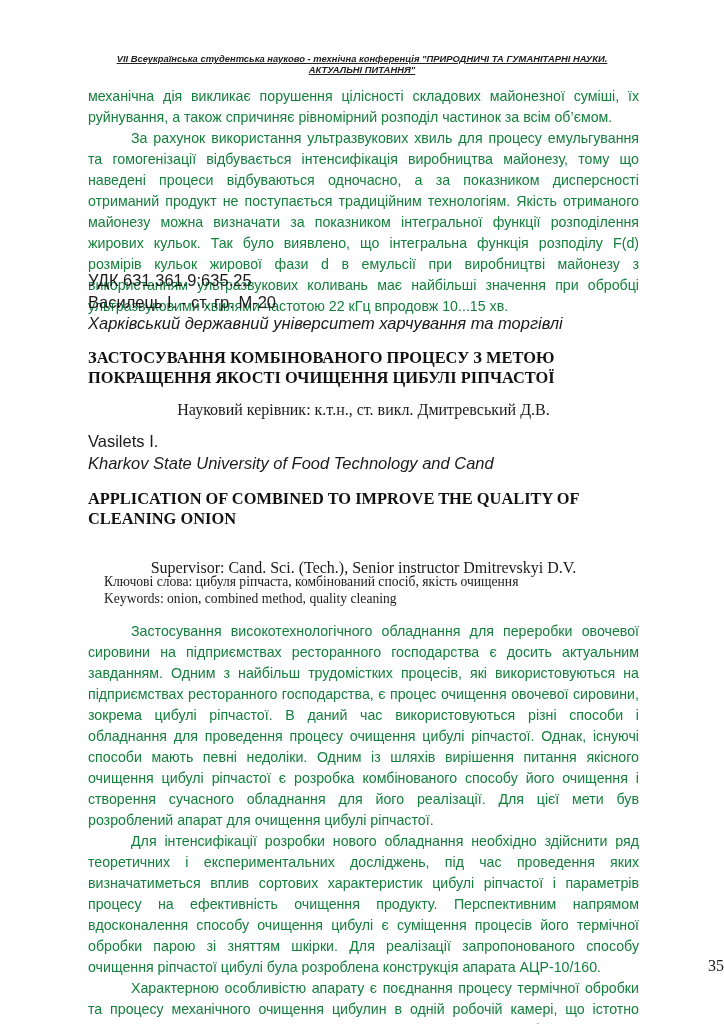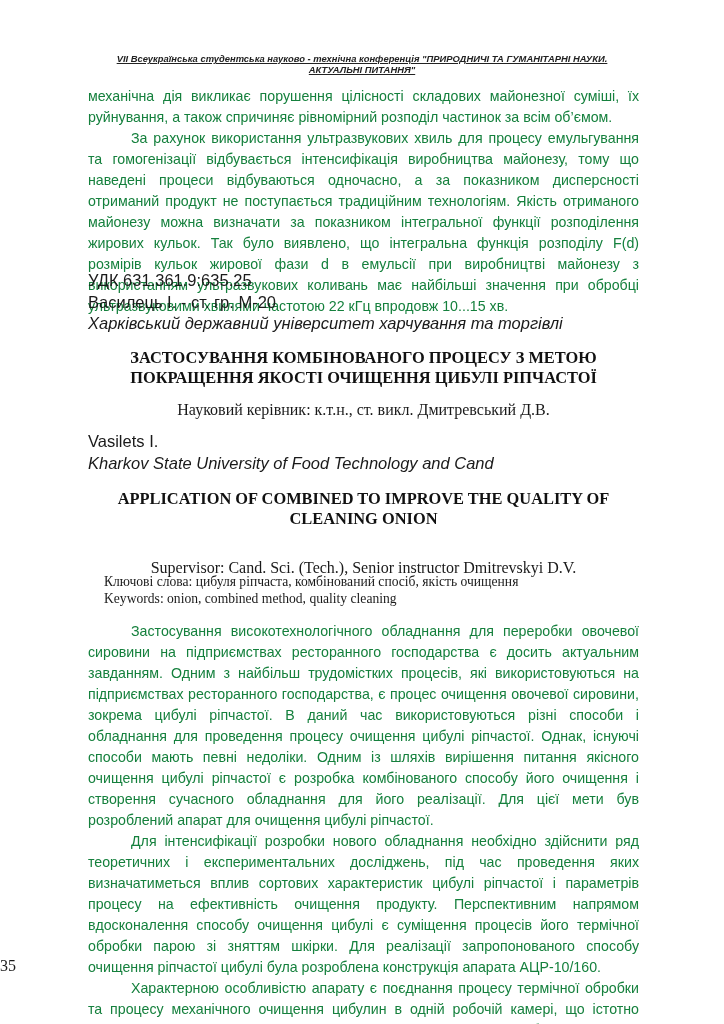--- a/index.html
+++ b/index.html
@@ -14,25 +14,25 @@
       font-family: Liberation Sans, sans-serif; font-size: 14.2px; line-height: 21px;
       text-align: justify; color: #15803d;
     }
     .block { position: absolute; left: 88px; width: 551px; }
     .indent { text-indent: 43px; }
     .p { margin: 0; }
     .meta { font-family: Liberation Sans, sans-serif; font-size: 16.5px; line-height: 21.5px; color: #1a1a1a; }
     .italic { font-style: italic; }
     .title {
       font-family: "Liberation Serif", serif; font-weight: bold; font-size: 16.4px; line-height: 20px;
-      text-align: center; color: #111;
+      text-align: left; color: #111;
     }
     .supervisor { font-family: "Liberation Serif", serif; font-size: 16px; text-align: center; color: #1a1a1a; }
     .keywords { font-family: "Liberation Serif", serif; font-size: 13.6px; line-height: 16.5px; color: #1a1a1a; }
-    .page-number { position: absolute; left: 0; width: 724px; top: 957px; text-align: left;
+    .page-number { position: absolute; left: 0; width: 724px; top: 957px; text-align: right;
       font-family: "Liberation Serif", serif; font-size: 16px; color: #1a1a1a; }
     .last-line { text-align-last: justify; }
   </style>
 </head>
 <body>
 
 <div class="page">
 
   <div class="header">VII  Всеукраїнська студентська науково - технічна конференція "ПРИРОДНИЧІ ТА ГУМАНІТАРНІ НАУКИ. АКТУАЛЬНІ ПИТАННЯ"</div>
 

